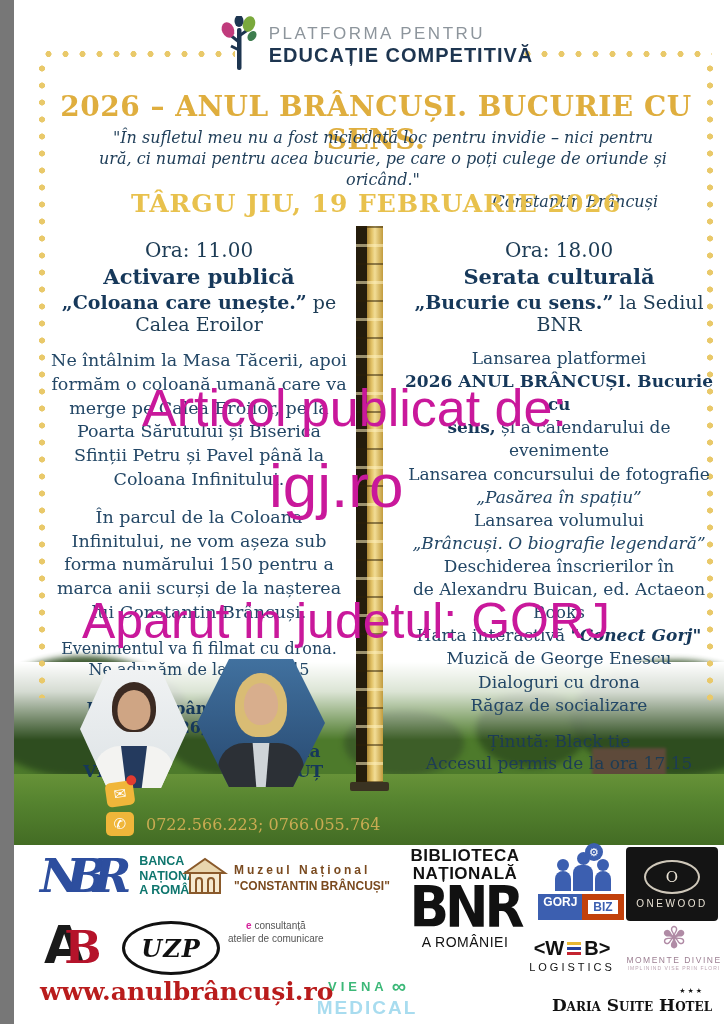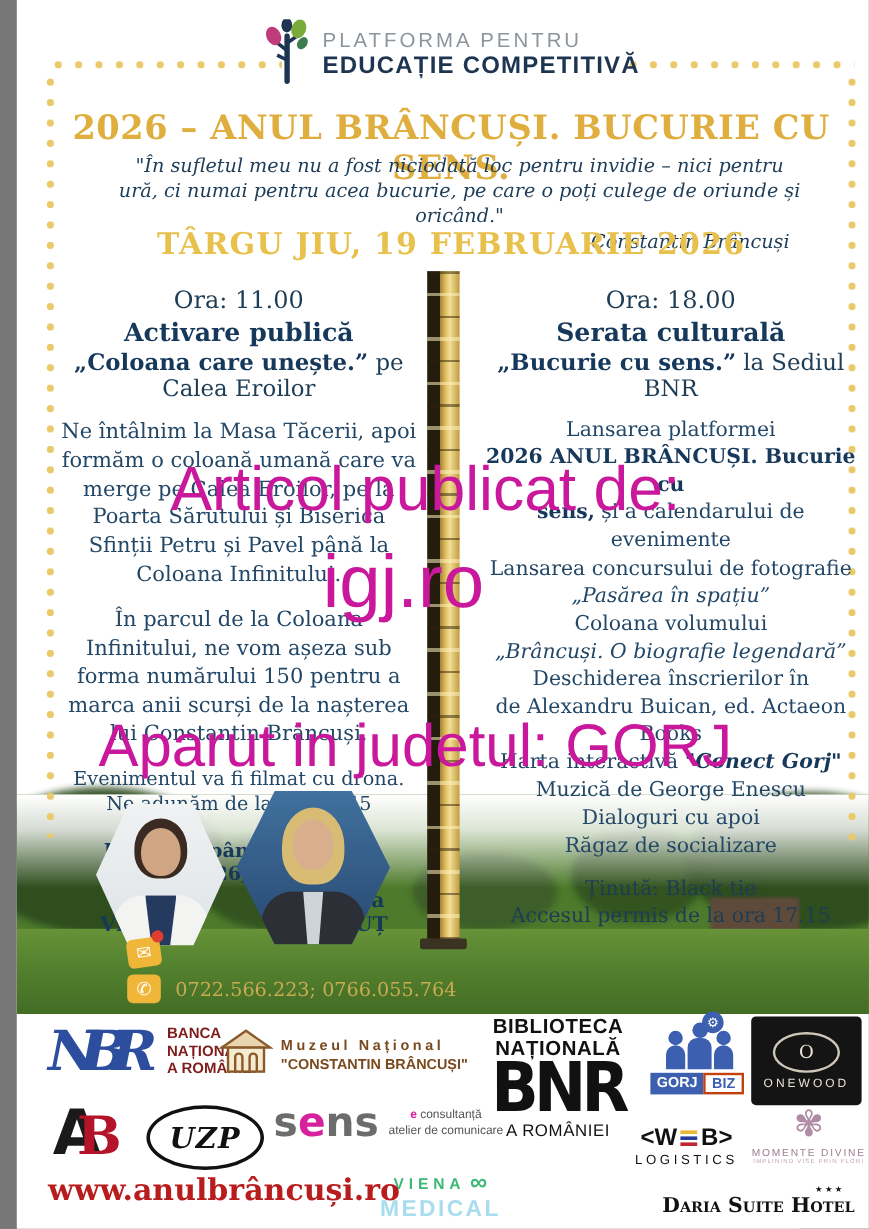--- a/index.html
+++ b/index.html
@@ -109,21 +109,21 @@
   .wm3{left:68px;top:592px;font-size:50px;}
 
   
   .footer{position:absolute;left:0;top:845px;width:652px;height:179px;background:#fff;z-index:7;
           font-family:"Liberation Sans",sans-serif;}
   .flogo{position:absolute;}
   
   .bnr{left:26px;top:8px;display:flex;align-items:center;gap:8px;}
   .bnr-mono{font-family:"DejaVu Serif",serif;font-style:italic;font-weight:bold;font-size:46px;color:#2d4e9e;
             letter-spacing:-14px;line-height:1;padding-right:14px;}
-  .bnr-text{color:#7f1d1d;font-size:12.5px;font-weight:bold;line-height:1.15;}
+  .bnr-text{color:#0f766e;font-size:12.5px;font-weight:bold;line-height:1.15;}
   
   .muzeul{left:168px;top:12px;display:flex;align-items:center;gap:6px;}
   .muzeul-text{color:#7a4a1f;}
   .muzeul-l1{font-size:12px;letter-spacing:3px;font-weight:bold;}
   .muzeul-l2{font-size:12px;font-weight:bold;margin-top:2px;}
   
   .biblio{left:392px;top:2px;width:118px;text-align:center;color:#111;}
   .biblio-l1{font-size:17px;font-weight:bold;letter-spacing:.5px;line-height:1.05;font-stretch:condensed;}
   .biblio-glyph{font-size:52px;font-weight:800;letter-spacing:-4px;line-height:.95;transform:scaleY(1.1);
                 font-family:"DejaVu Sans",sans-serif;}
@@ -136,21 +136,21 @@
   .gb-p2{left:32px;width:20px;height:26px;}
   .gb-p3{left:54px;width:16px;height:20px;}
   .gb-head{position:absolute;background:#3c5fb0;border-radius:50%;}
   .gb-h1{left:16px;bottom:20px;width:12px;height:12px;}
   .gb-h2{left:36px;bottom:26px;width:13px;height:13px;}
   .gb-h3{left:56px;bottom:20px;width:12px;height:12px;}
   .gb-bubble{position:absolute;left:44px;top:-8px;width:18px;height:18px;border-radius:50%;background:#3c5fb0;
              color:#fff;font-size:11px;display:flex;align-items:center;justify-content:center;}
   .gb-badge{display:flex;justify-content:center;margin-top:3px;font-size:12px;font-weight:bold;}
   .gb-gorj{background:#3c5fb0;color:#fff;padding:1px 5px;}
-  .gb-biz{border:2px solid #c2410c;color:#3c5fb0;padding:0 5px;background:#fff;}
+  .gb-biz{border:6px solid #c2410c;color:#3c5fb0;padding:0 5px;background:#fff;}
   
   .onewood{left:612px;top:2px;width:92px;height:74px;background:#141414;border-radius:4px;color:#e9e2d4;
            display:flex;flex-direction:column;align-items:center;justify-content:center;}
   .ow-eye{width:52px;height:30px;border:2px solid #cfc8ba;border-radius:50%;display:flex;align-items:center;justify-content:center;
           font-family:"DejaVu Serif",serif;font-size:15px;}
   .ow-name{margin-top:4px;font-size:10px;letter-spacing:2.5px;}
   
   .ab{left:30px;top:70px;position:absolute;height:58px;}
   .ab-a{font-size:52px;font-weight:bold;color:#1a1a1a;font-family:"DejaVu Sans",sans-serif;}
   .ab-b{font-size:44px;font-weight:bold;color:#b5132a;font-family:"DejaVu Serif",serif;margin-left:-20px;}
@@ -257,27 +257,27 @@
   <section class="col col-right">
     <p class="time">Ora: 18.00</p>
     <p class="kind">Serata culturală</p>
     <p class="name-line"><b>„Bucurie cu sens.”</b><span> la Sediul BNR</span></p>
     <div class="agenda">
       <p>Lansarea platformei</p>
       <p class="b">2026 ANUL BRÂNCUȘI. Bucurie cu</p>
       <p><span class="b">sens,</span><span> și a calendarului de evenimente</span></p>
       <p>Lansarea concursului de fotografie</p>
       <p class="i">„Pasărea în spațiu”</p>
-      <p>Coloana volumului</p>
+      <p>Lansarea volumului</p>
       <p class="i">„Brâncuși. O biografie legendară”</p>
       <p>Deschiderea înscrierilor în</p>
       <p>de Alexandru Buican, ed. Actaeon Books</p>
       <p><span>Harta interactivă </span><span class="i b">"Conect Gorj"</span></p>
       <p>Muzică de George Enescu</p>
-      <p>Dialoguri cu apoi</p>
+      <p>Dialoguri cu drona</p>
       <p>Răgaz de socializare</p>
     </div>
     <p class="dress">Ținută: Black tie</p>
     <p class="access">Accesul permis de la ora 17.15</p>
   </section>
 
   <div class="hex hex-violeta">
     <div class="p-hair"></div>
     <div class="p-head"></div>
     <div class="p-body"></div>
@@ -357,21 +357,20 @@
 
     <div class="flogo ab">
       <span class="ab-a">A</span><span class="ab-b">B</span>
     </div>
 
     <div class="flogo uzp">
       <span class="uzp-t">UZP</span>
     </div>
 
     <div class="flogo sens">
-      <span class="sens-word"><span>s</span><span class="sens-e">e</span><span>ns</span></span>
       <span class="sens-sub">
         <div><span class="dot">e</span><span> consultanță</span></div>
         <div>atelier de comunicare</div>
       </span>
     </div>
 
     <div class="flogo web">
       <div class="web-top">
         <span>&lt;W</span>
         <span class="web-bars">

